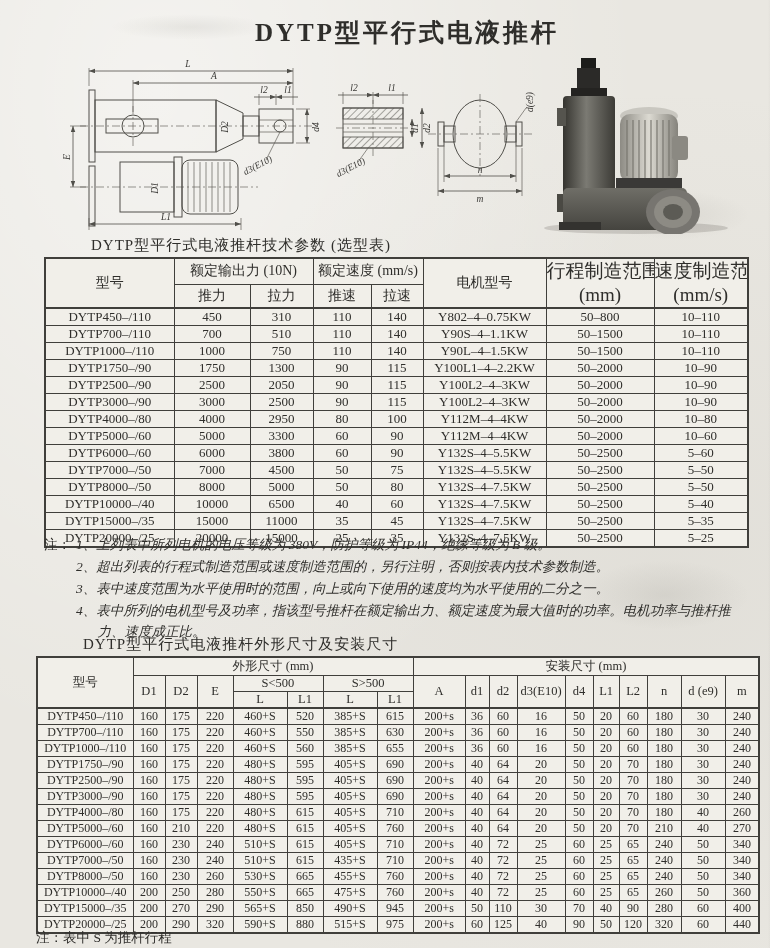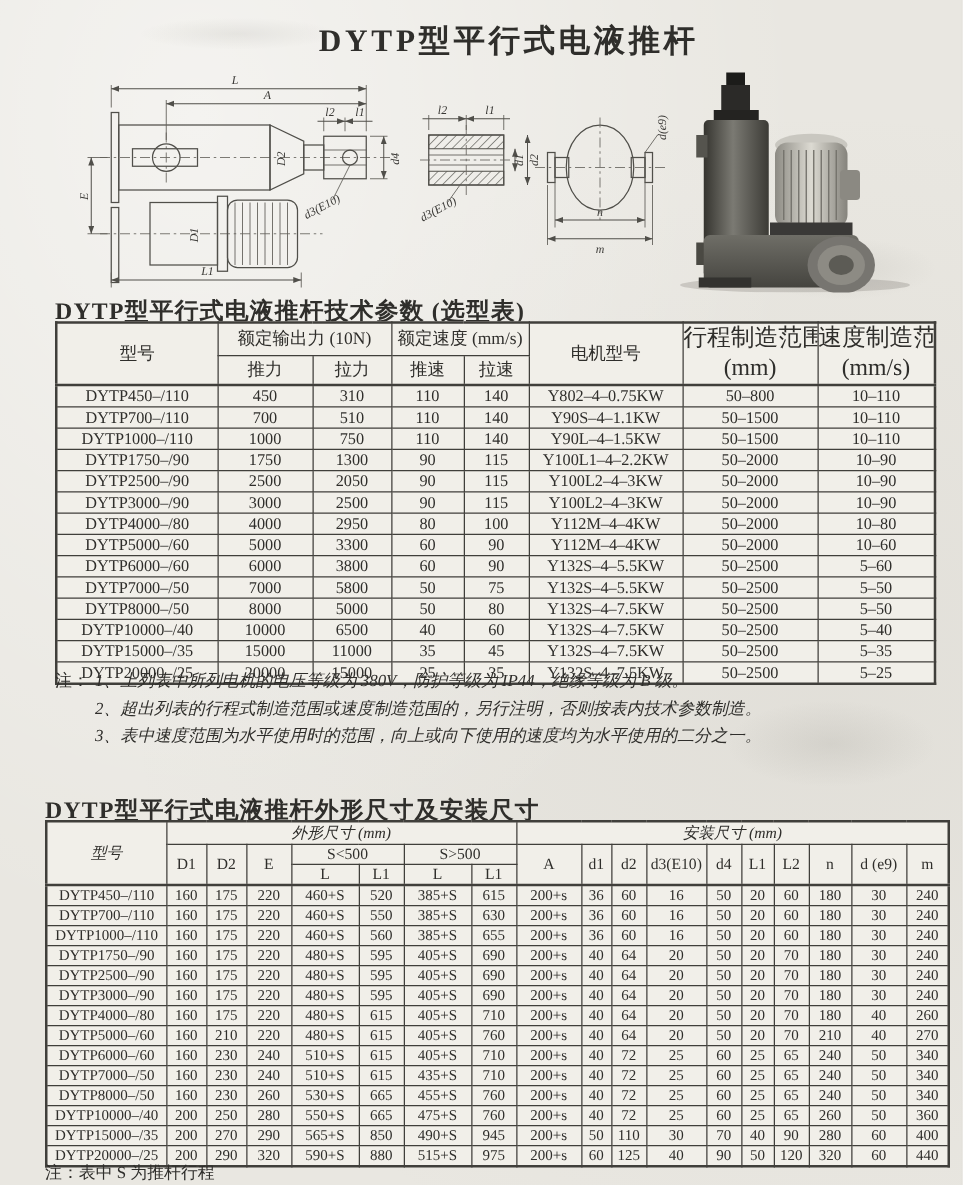--- a/index.html
+++ b/index.html
@@ -18,39 +18,39 @@
   .smudge{position:absolute;border-radius:50%;pointer-events:none;}
   .smudge.s1{left:110px;top:14px;width:160px;height:26px;background:radial-gradient(rgba(110,108,100,0.10),rgba(110,108,100,0) 70%);}
   .smudge.s2{left:580px;top:560px;width:170px;height:70px;background:radial-gradient(rgba(110,108,100,0.12),rgba(110,108,100,0) 70%);}
   .smudge.s3{left:600px;top:190px;width:150px;height:50px;background:radial-gradient(rgba(110,108,100,0.10),rgba(110,108,100,0) 70%);}
 
   .title{position:absolute;top:16px;left:0;width:770px;text-align:center;
     font-size:25px;font-weight:bold;letter-spacing:3px;transform:translateX(22px);}
 
   .diagram{position:absolute;top:56px;left:28px;width:718px;height:178px;}
 
-  .sec-heading{position:absolute;font-size:19px;font-weight:bold;letter-spacing:1px;}
+  .sec-heading{position:absolute;font-size:15px;font-weight:normal;letter-spacing:1px;margin-left:47px;}
   .sec-heading.h1{top:236px;left:44px;}
   .sec-heading.h2{top:635px;left:36px;}
 
   table{border-collapse:collapse;table-layout:fixed;background:#f1efe9;}
   th,td{border:1px solid #403f3b;text-align:center;vertical-align:middle;
     padding:0;overflow:hidden;white-space:nowrap;font-weight:normal;}
   .t1{position:absolute;top:257px;left:44px;width:703px;border:2px solid #403f3b;font-size:13px;}
   .t1 thead th{font-size:14px;}
   .t1 thead tr.r1 th{height:24px;}
   .t1 thead tr.r2 th{height:21px;}
   .t1 tbody td{height:16px;line-height:16px;font-size:13px;}
   .t1 tbody td.model-col{font-size:13px;}
   .t1 thead{border-bottom:2px solid #403f3b;}
   .two-line div{line-height:1.25;font-size:19px;}
 
   .t2{position:absolute;top:656px;left:36px;width:722px;border:2px solid #403f3b;font-size:12px;}
   .t2 thead th{font-size:12.5px;}
-  .t2 thead tr.r1 th{height:17px;font-style:italic;}
+  .t2 thead tr.r1 th{height:17px;}
   .t2 thead tr.r2 th{height:14px;}
   .t2 thead tr.r3 th{height:13px;}
   .t2 tbody td{height:15px;line-height:15px;font-size:12px;}
   .t2 tbody td.model-col{font-size:12px;}
   .t2 thead{border-bottom:2px solid #403f3b;}
 
   .notes{position:absolute;top:534px;left:44px;width:692px;display:flex;font-size:13.5px;line-height:1.62;}
   .notes .prefix{flex:0 0 32px;}
   .notes .items{flex:1;}
   .note-item{padding-left:1.6em;text-indent:-1.6em;font-style:italic;}
@@ -380,21 +380,21 @@
           <td>3800</td>
           <td>60</td>
           <td>90</td>
           <td>Y132S–4–5.5KW</td>
           <td>50–2500</td>
           <td>5–60</td>
         </tr>
         <tr>
           <td class="model-col">DYTP7000–/50</td>
           <td>7000</td>
-          <td>5800</td>
+          <td>4500</td>
           <td>50</td>
           <td>75</td>
           <td>Y132S–4–5.5KW</td>
           <td>50–2500</td>
           <td>5–50</td>
         </tr>
         <tr>
           <td class="model-col">DYTP8000–/50</td>
           <td>8000</td>
           <td>5000</td>
@@ -436,20 +436,21 @@
         </tr>
       </tbody>
   </table>
 
   <div class="notes">
     <div class="prefix">注：</div>
     <div class="items">
       <div class="note-item">1、上列表中所列电机的电压等级为 380V，防护等级为 IP44，绝缘等级为 B 级。</div>
       <div class="note-item">2、超出列表的行程式制造范围或速度制造范围的，另行注明，否则按表内技术参数制造。</div>
       <div class="note-item">3、表中速度范围为水平使用时的范围，向上或向下使用的速度均为水平使用的二分之一。</div>
+      <div class="note-item">4、表中所列的电机型号及功率，指该型号推杆在额定输出力、额定速度为最大值时的功率。电机功率与推杆推力、速度成正比。</div>
     </div>
   </div>
 
   <div class="sec-heading h2">DYTP型平行式电液推杆外形尺寸及安装尺寸</div>
 
   <table class="t2">
     <colgroup>
       <col style="width:96px">
         <col style="width:32px">
         <col style="width:32px">

